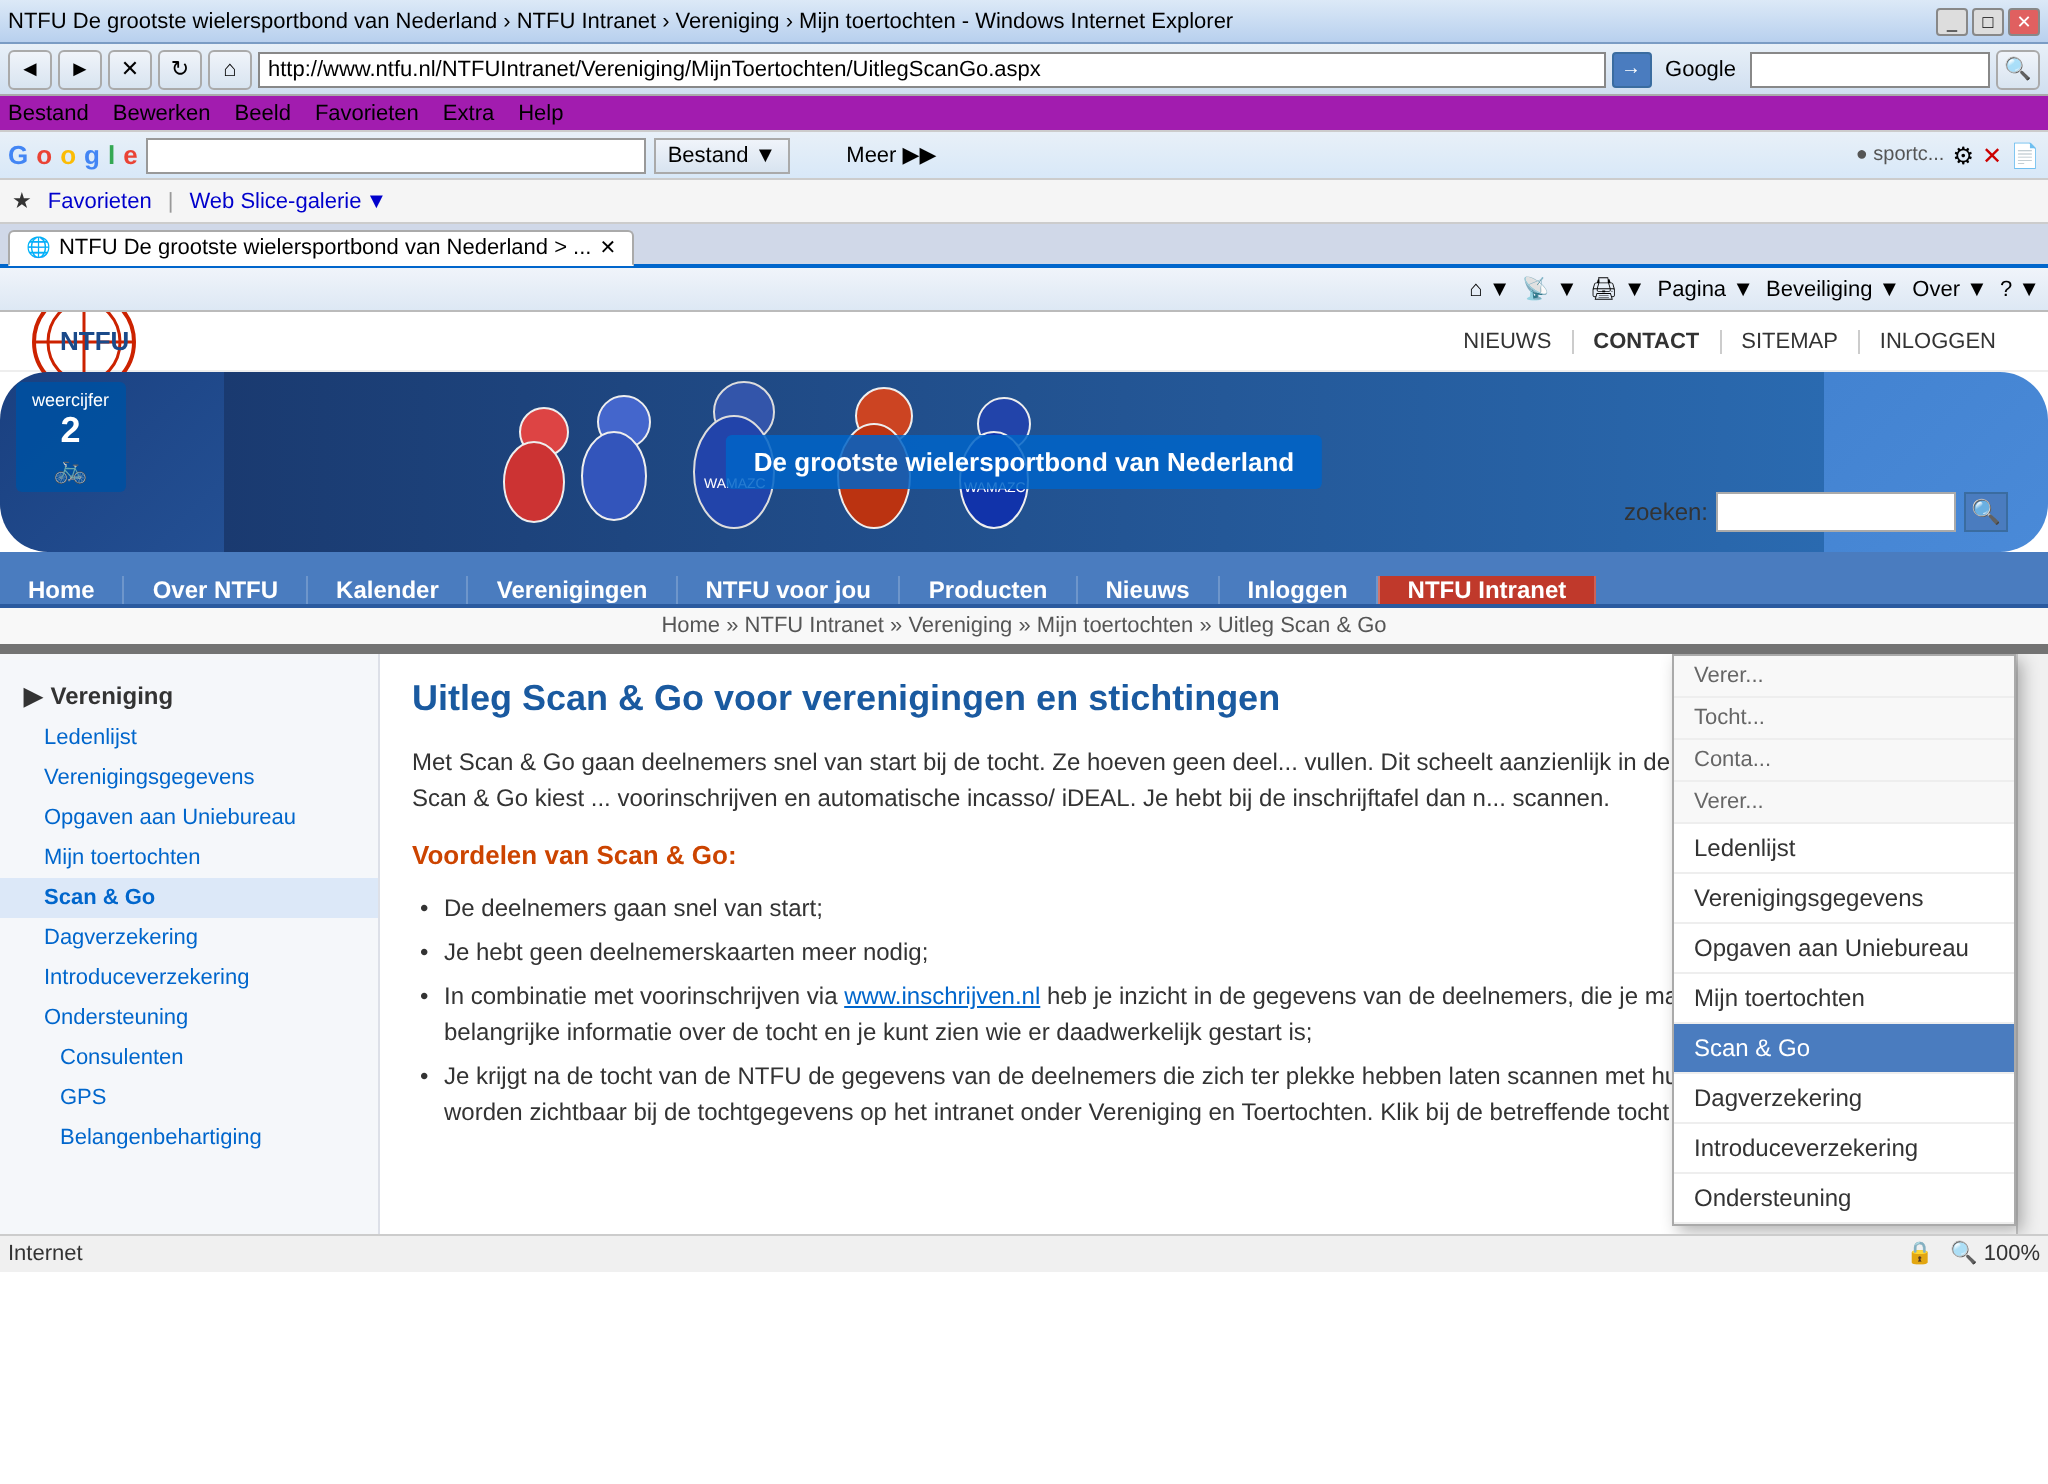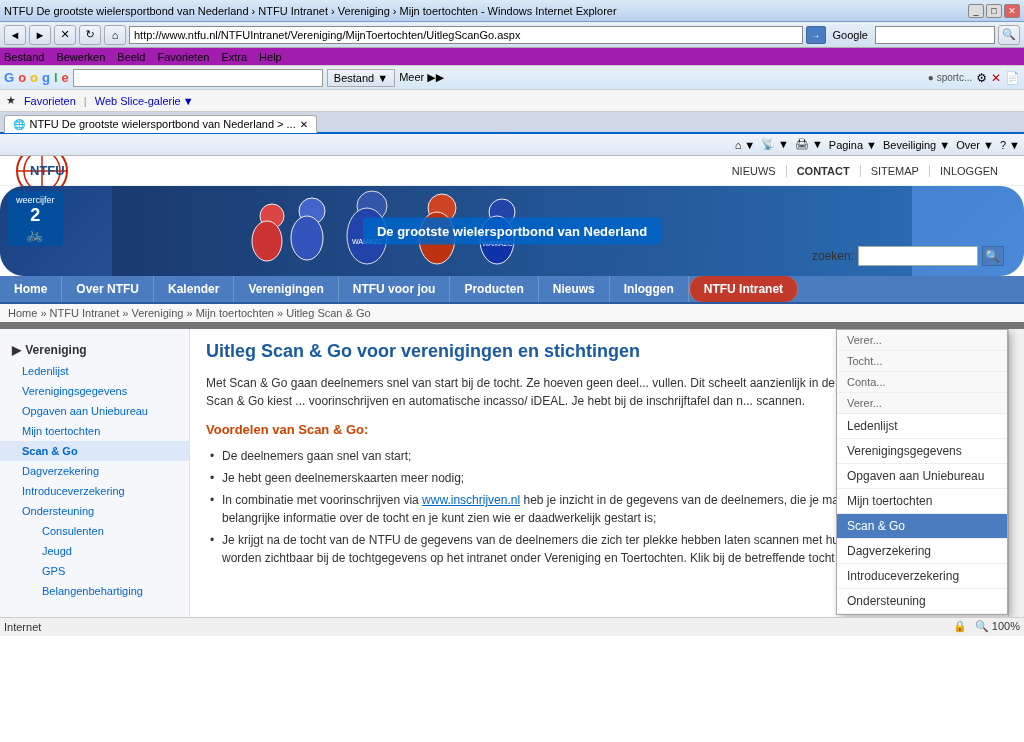--- a/index.html
+++ b/index.html
@@ -246,43 +246,45 @@
       display: flex; align-items: center; justify-content: center;
       color: white; font-size: 12px;
     }
 
     
     .ntfu-mainnav {
       background: #4a7cbf;
       display: flex;
       height: 28px;
       border-bottom: 2px solid #2a5a9f;
+      align-items: flex-end;
     }
     .nav-item {
       padding: 0 14px;
       display: flex; align-items: center;
       color: white;
       font-size: 12px;
       font-weight: bold;
       cursor: pointer;
       border-right: 1px solid rgba(255,255,255,0.2);
     }
-    .nav-item.active { background: #1a5aa0; border-radius: 13px; }
+    .nav-item.active { background: #1a5aa0; }
     .nav-item.highlight {
       background: #1a5aa0;
       border-left: 1px solid rgba(255,255,255,0.3);
     }
 
     
     .breadcrumb-bar {
       background: #f8f8f8;
       padding: 3px 8px;
       font-size: 11px;
       color: #555;
-      border-bottom: 7px solid #737373;
+      border-bottom: 5px solid #737373;
+      text-align: center;
     }
 
     
     .content-wrapper {
       display: flex;
       flex: 1;
       overflow: hidden;
     }
 
     
@@ -306,21 +308,21 @@
     }
 
     .sidebar-item {
       padding: 4px 12px 4px 22px;
       font-size: 11px;
       color: #0066cc;
       cursor: pointer;
     }
     .sidebar-item.active { background: #dce8f8; font-weight: bold; }
 
-    .sidebar-subsection { padding-left: 20px; }
+    .sidebar-subsection { padding-left: 8px; }
 
     
     .main-content {
       flex: 1;
       padding: 12px 16px;
       overflow-y: auto;
       position: relative;
     }
 
     .page-title {
@@ -474,21 +476,21 @@
   <span style="color:#4285f4;font-size:13px;font-weight:bold;">G</span>
   <span style="color:#ea4335;font-size:13px;font-weight:bold;">o</span>
   <span style="color:#fbbc05;font-size:13px;font-weight:bold;">o</span>
   <span style="color:#4285f4;font-size:13px;font-weight:bold;">g</span>
   <span style="color:#34a853;font-size:13px;font-weight:bold;">l</span>
   <span style="color:#ea4335;font-size:13px;font-weight:bold;">e</span>
   <input class="google-search-input" type="text" style="">
   <button class="google-search-btn">
     <span>Bestand ▼</span>
   </button>
-  <span style="font-size:11px;cursor:pointer;">Meer ▶▶</span>
+  <span style="font-size:11px;cursor:pointer;margin-left:24px;">Meer ▶▶</span>
   <div class="google-toolbar-right">
     <span style="font-size:10px;color:#555;">● sportc...</span>
     <span style="font-size:12px;cursor:pointer;">⚙</span>
     <span style="font-size:12px;cursor:pointer;color:#c00;">✕</span>
     <span style="font-size:12px;cursor:pointer;color:#c00;">📄</span>
   </div>
 </div>
 
 <div class="favorites-bar">
   <span style="font-size:11px;color:#333;">★</span>
@@ -621,21 +623,20 @@
         <div class="sidebar-item">Ledenlijst</div>
         <div class="sidebar-item">Verenigingsgegevens</div>
         <div class="sidebar-item">Opgaven aan Uniebureau</div>
         <div class="sidebar-item">Mijn toertochten</div>
         <div class="sidebar-item active">Scan &amp; Go</div>
         <div class="sidebar-item">Dagverzekering</div>
         <div class="sidebar-item">Introduceverzekering</div>
         <div class="sidebar-item">Ondersteuning</div>
         <div class="sidebar-subsection">
           <div class="sidebar-item">Consulenten</div>
-          <div class="sidebar-item">Jeugd</div>
           <div class="sidebar-item">GPS</div>
           <div class="sidebar-item">Belangenbehartiging</div>
         </div>
       </div>
 
       <div class="main-content">
         <div class="page-title">Uitleg Scan &amp; Go voor verenigingen en stichtingen</div>
         <p class="content-text">
           Met Scan &amp; Go gaan deelnemers snel van start bij de tocht. Ze hoeven geen deel... vullen. Dit scheelt aanzienlijk in de wachtrijen, zeker als je voor Scan &amp; Go kiest ... voorinschrijven en automatische incasso/ iDEAL. Je hebt bij de inschrijftafel dan n... scannen.
         </p>

